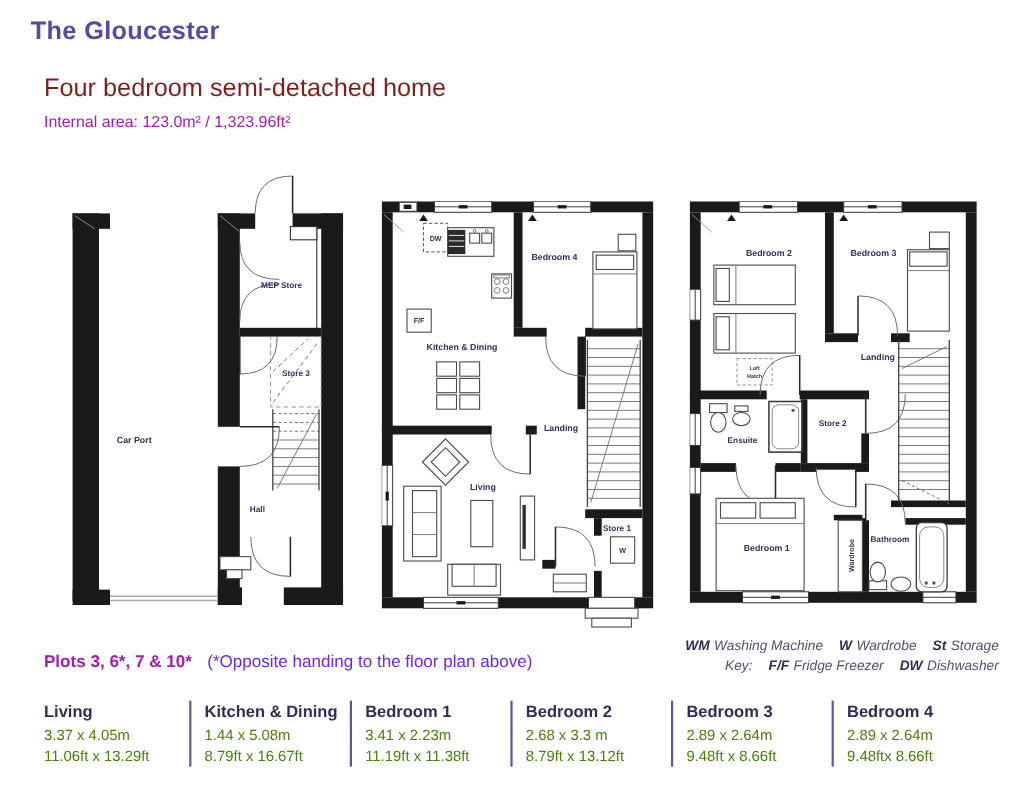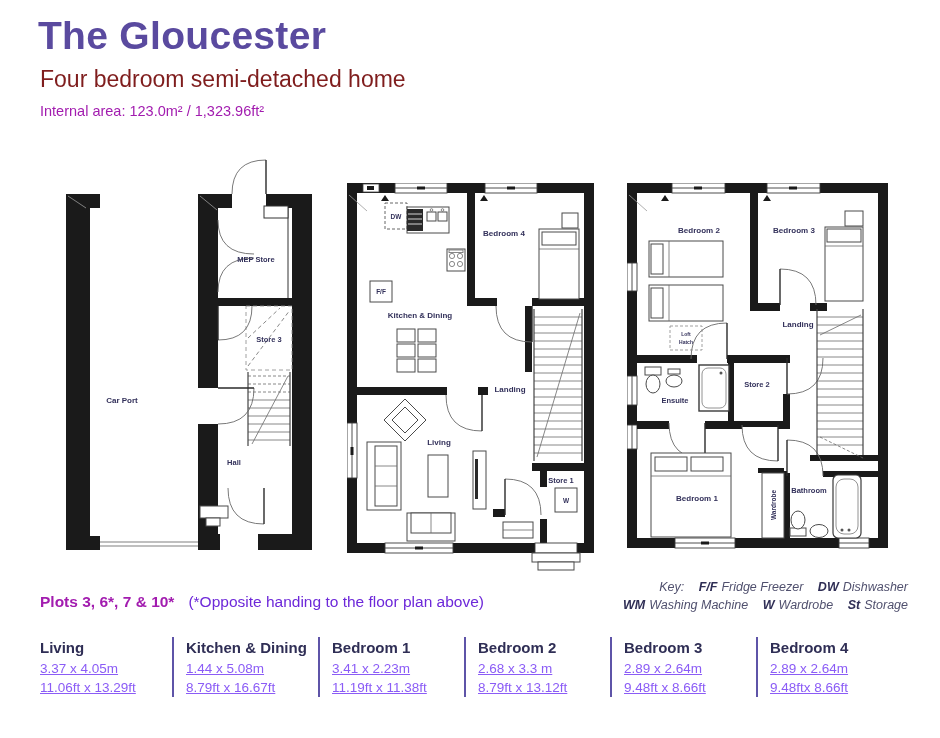--- a/index.html
+++ b/index.html
@@ -1,18 +1,18 @@
 <!DOCTYPE html>
 <html><head>
 <meta charset="utf-8">
 <style>
   html,body{margin:0;padding:0;background:#fff;}
   .page{position:relative;width:940px;height:738px;background:#ffffff;
         font-family:"Liberation Sans",sans-serif;overflow:hidden;}
-  .title{position:absolute;left:38px;top:14px;font-size:39px;font-weight:bold;
+  .title{position:absolute;left:28px;top:14px;font-size:23px;font-weight:bold;
          color:#5a4a9f;letter-spacing:.3px;}
   .subtitle{position:absolute;left:40px;top:66px;font-size:23px;color:#7f1d1d;}
   .area{position:absolute;left:40px;top:103px;font-size:14.5px;color:#a21caf;}
   .plan{position:absolute;}
   .plan text{font-family:"Liberation Sans",sans-serif;fill:#32305a;font-weight:bold;}
   .rlbl{font-size:8px;} .slbl{font-size:7.5px;} .tlbl{font-size:6.5px;}
   .xlbl{font-size:5px;fill:#8a8a98;font-weight:bold;}
   .wall{fill:#1a1a1a;}
   .furn{fill:#fff;stroke:#4a4a4a;stroke-width:1;}
   .thin{fill:none;stroke:#6a6a6a;stroke-width:.8;}
@@ -24,21 +24,21 @@
        font-style:italic;color:#50506e;line-height:18px;}
   .key b{color:#2f2e55;margin:0 4px 0 11px;}
   .key .kp{margin-left:0;color:#50506e;font-weight:normal;}
   .plots{position:absolute;left:40px;top:593px;font-size:15.5px;}
   .plots b{color:#a21caf;}
   .plots span{color:#6d28d9;margin-left:14px;}
   .dims{position:absolute;left:40px;top:637px;display:flex;}
   .dim{width:132px;}
   .dim + .dim{border-left:2px solid #5e54a8;padding-left:12px;width:132px;}
   .dim h3{margin:2px 0 3px 0;font-size:15px;color:#2f2e55;}
-  .dim .m, .dim .i{font-size:13.5px;color:#8b5cf6;line-height:19px;text-decoration:underline;}
+  .dim .m, .dim .i{font-size:13.5px;color:#4d7c0f;line-height:19px;}
 </style>
 </head>
 <body>
 
 <div class="page">
 
   <div class="title">The Gloucester</div>
   <div class="subtitle">Four bedroom semi-detached home</div>
   <div class="area">Internal area: 123.0m² / 1,323.96ft²</div>
 
@@ -400,29 +400,29 @@
     <text class="rlbl" x="171" y="144" text-anchor="middle">Landing</text>
     <text class="slbl" x="48" y="220" text-anchor="middle">Ensuite</text>
     <text class="slbl" x="130" y="204" text-anchor="middle">Store 2</text>
     <text class="rlbl" x="70" y="318" text-anchor="middle">Bedroom 1</text>
     <text class="tlbl" text-anchor="middle" transform="translate(149,322) rotate(-90)">Wardrobe</text>
     <text class="slbl" x="182" y="310" text-anchor="middle">Bathroom</text>
   </svg>
 
   <div class="key">
     <div>
+      <b style="margin-left:0">WM</b><span>Washing Machine</span>
+      <b>W</b><span>Wardrobe</span>
+      <b>St</b><span>Storage</span>
+    </div>
+    <div>
       <span class="kp">Key:</span>
       <b>F/F</b><span>Fridge Freezer</span>
       <b>DW</b><span>Dishwasher</span>
     </div>
-    <div>
-      <b style="margin-left:0">WM</b><span>Washing Machine</span>
-      <b>W</b><span>Wardrobe</span>
-      <b>St</b><span>Storage</span>
-    </div>
   </div>
 
   <div class="plots">
     <b>Plots 3, 6*, 7 &amp; 10*</b><span>(*Opposite handing to the floor plan above)</span>
   </div>
 
   <div class="dims">
     <div class="dim">
       <h3>Living</h3>
       <div class="m">3.37 x 4.05m</div>

